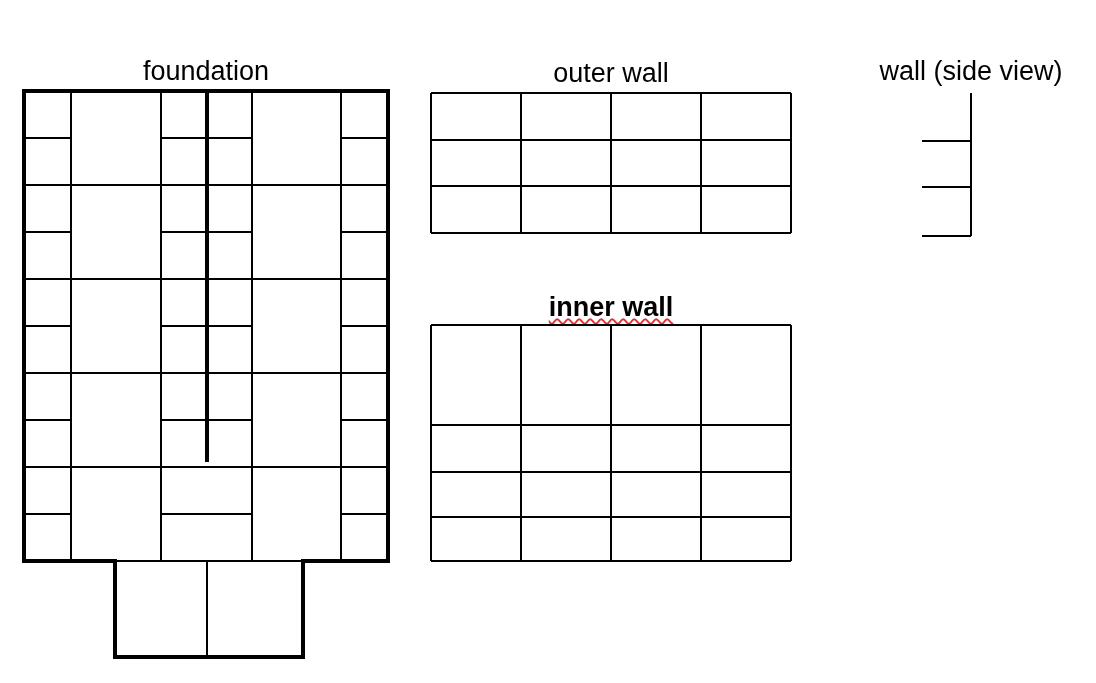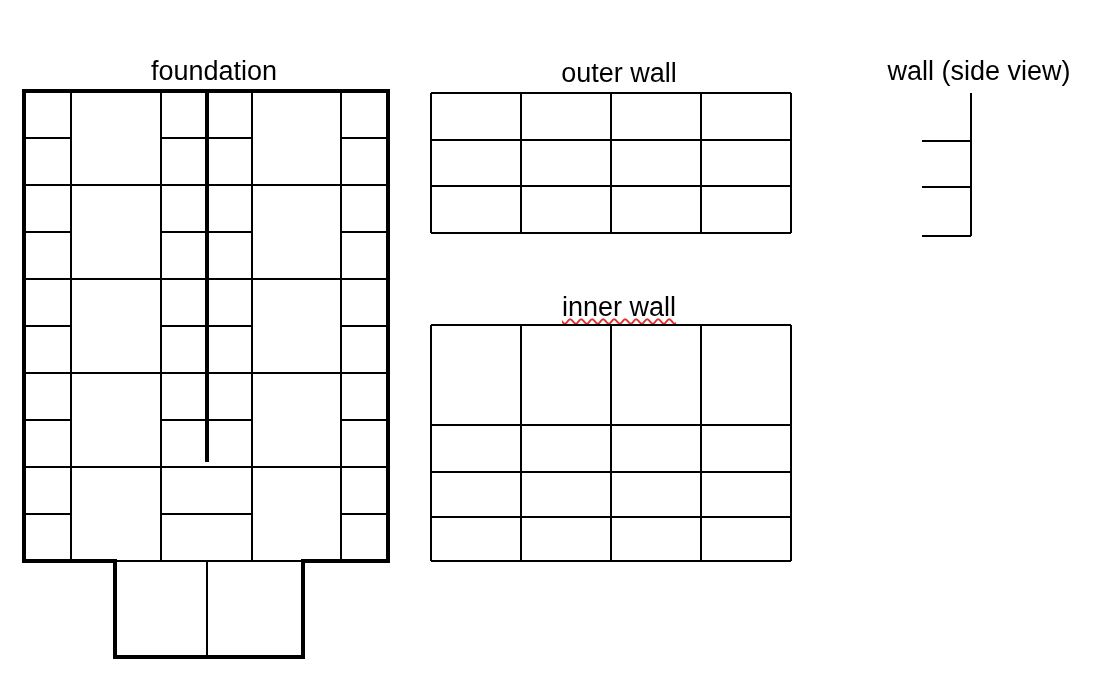--- a/index.html
+++ b/index.html
@@ -20,26 +20,26 @@
   }
   .diagram-title {
     position: absolute;
     font-family: "Liberation Sans", sans-serif;
     font-size: 27px;
     line-height: 30px;
     color: #000000;
     white-space: nowrap;
     text-align: center;
     font-weight: normal;
-    margin-left: 8px;
   }
   .misspelled {
     text-decoration: underline wavy #e03030;
     text-decoration-thickness: 1.5px;
     text-underline-offset: 2px;
+    font-weight: bold;
   }
   svg.plan {
     position: absolute;
     left: 0;
     top: 0;
     width: 1096px;
     height: 683px;
     overflow: visible;
   }
   .thin {

